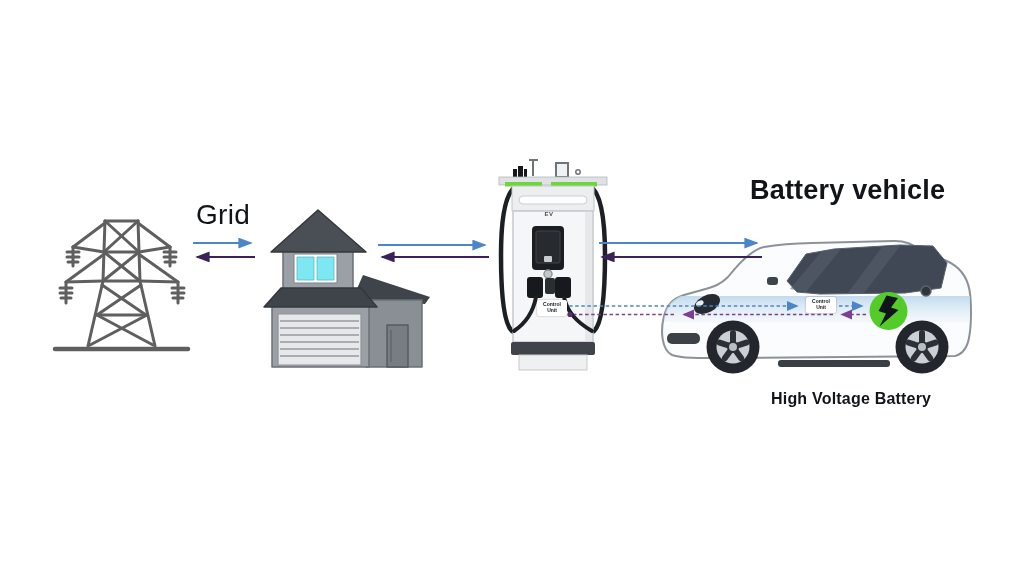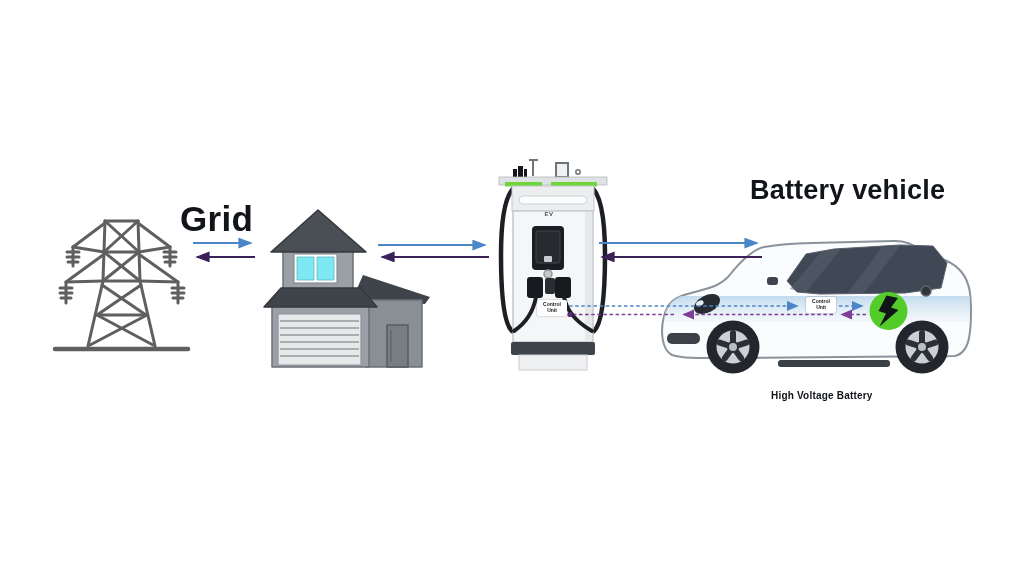--- a/index.html
+++ b/index.html
@@ -2,23 +2,23 @@
 <html><head>
 <meta charset="utf-8">
 <style>
   html,body{margin:0;padding:0;background:#ffffff;}
   .canvas{
     position:relative;width:1024px;height:576px;background:#ffffff;overflow:hidden;
     font-family:"Liberation Sans", sans-serif;
   }
   .canvas svg{position:absolute;left:0;top:0;}
   .lbl{position:absolute;color:#111418;}
-  .lbl-grid{left:180px;top:199px;font-size:35px;font-weight:700;letter-spacing:.3px;white-space:nowrap;}
+  .lbl-grid{left:196px;top:199px;font-size:28px;font-weight:400;letter-spacing:.3px;white-space:nowrap;}
   .lbl-ev-title{left:750px;top:175px;font-size:27px;font-weight:700;letter-spacing:.2px;white-space:nowrap;}
-  .lbl-hvb{left:771px;top:390px;font-size:10px;font-weight:600;letter-spacing:.2px;white-space:nowrap;}
+  .lbl-hvb{left:771px;top:390px;font-size:16px;font-weight:600;letter-spacing:.2px;white-space:nowrap;}
   .ctrl-tag{
     position:absolute;background:#ffffff;border-radius:2px;
     box-shadow:0 0 2px rgba(0,0,0,.35);
     font-size:5px;font-weight:700;line-height:1.15;text-align:center;
     color:#15181c;padding:2px 1px;width:28px;
   }
   .ctrl-charger{left:537px;top:300px;}
   .ctrl-car{left:806px;top:297px;}
   .brand{
     position:absolute;left:532px;top:211px;width:34px;text-align:center;

